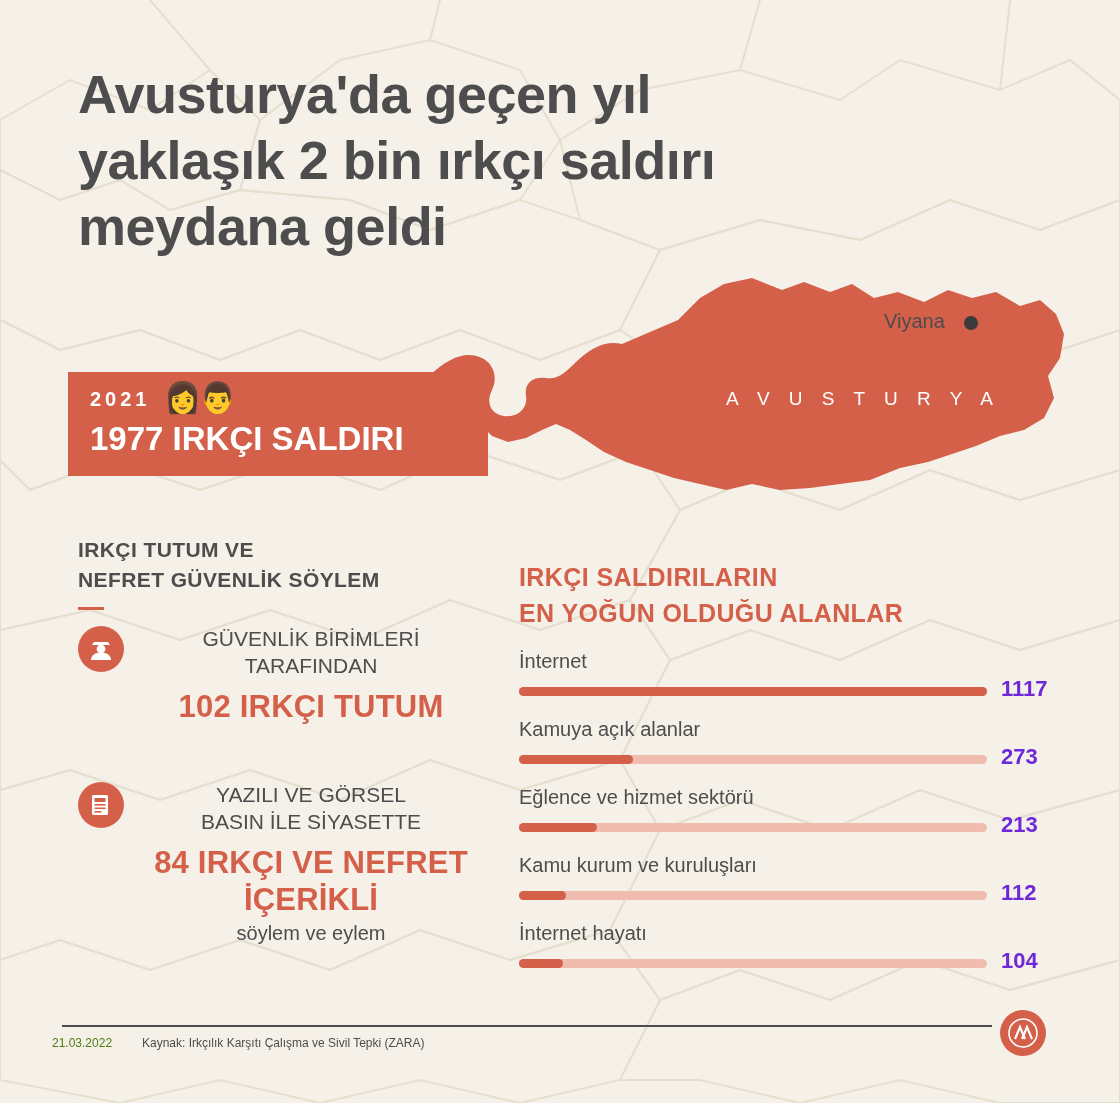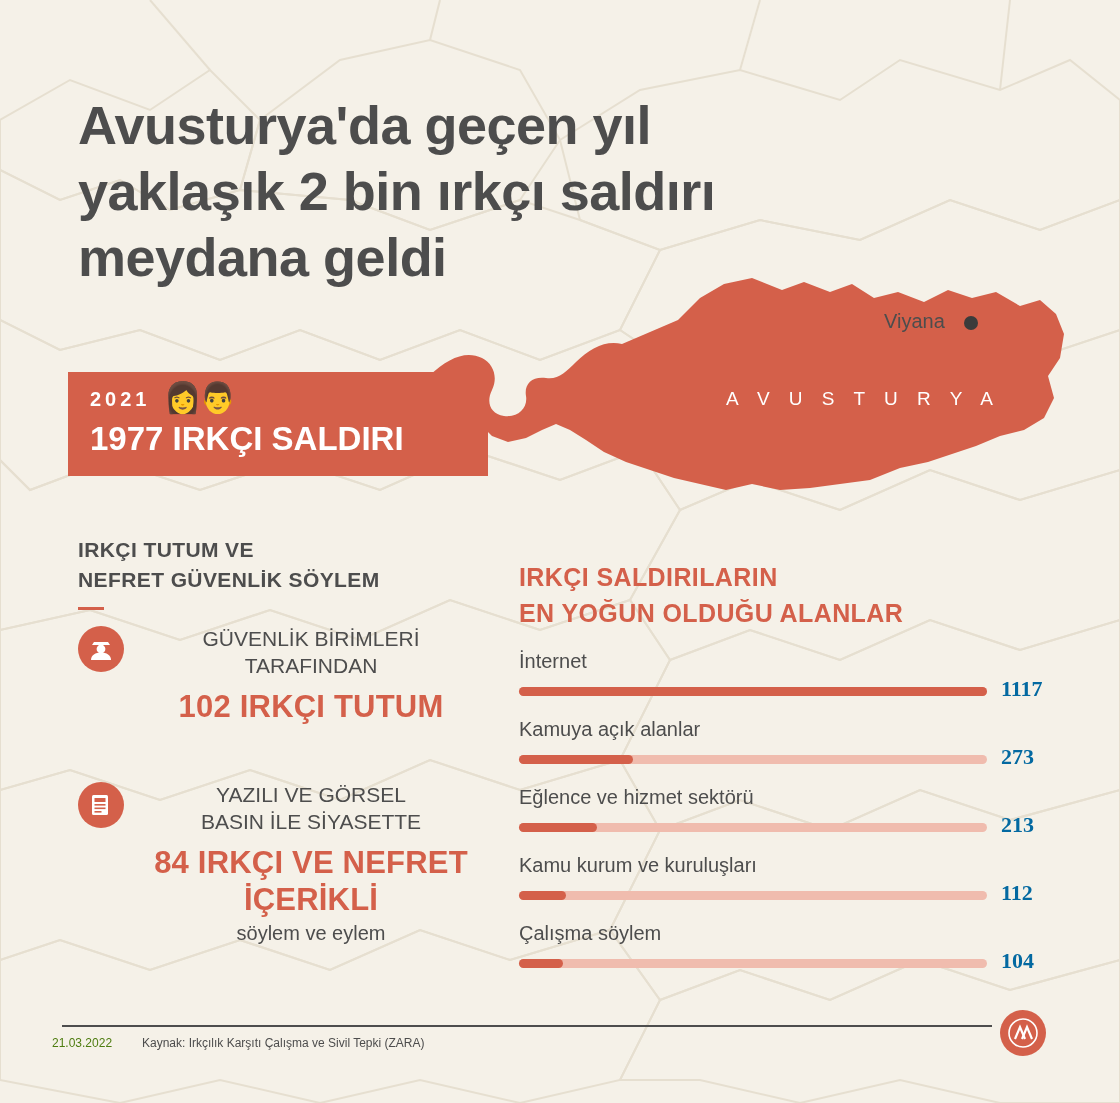--- a/index.html
+++ b/index.html
@@ -28,21 +28,20 @@
   .title {
     position: absolute;
     left: 78px;
     top: 62px;
     width: 760px;
     font-size: 54px;
     line-height: 1.22;
     font-weight: bold;
     color: #4d4d4d;
     letter-spacing: -0.5px;
-    margin-top: 31px;
   }
   .title span { display: block; }
 
   
   #austria-wrap {
     position: absolute;
     left: 400px;
     top: 240px;
     width: 700px;
     height: 290px;
@@ -198,22 +197,21 @@
     height: 9px;
     background: #d4604a;
     border-radius: 5px;
   }
   .bar-value {
     position: absolute;
     left: 482px;
     top: 26px;
     font-size: 22px;
     font-weight: bold;
-    color: #0369a1;
-    font-family: Liberation Serif, serif;
+    color: #6d28d9;
   }
 
   
   .footer-rule {
     position: absolute;
     left: 62px;
     top: 1025px;
     width: 930px;
     height: 2px;
     background: #4d4d4d;
@@ -376,21 +374,21 @@
         <div class="bar-value">213</div>
       </div>
       <div class="bar-row">
         <div class="bar-label">Kamu kurum ve kuruluşları</div>
         <div class="bar-track" style="background: rgb(240, 188, 174);">
           <div class="bar-fill" style="background: rgb(212, 96, 74); width: 10.0269%;"></div>
         </div>
         <div class="bar-value">112</div>
       </div>
       <div class="bar-row">
-        <div class="bar-label">Çalışma söylem</div>
+        <div class="bar-label">İnternet hayatı</div>
         <div class="bar-track" style="background: rgb(240, 188, 174);">
           <div class="bar-fill" style="background: rgb(212, 96, 74); width: 9.31065%;"></div>
         </div>
         <div class="bar-value">104</div>
       </div>
     </div>
 
   <div class="footer-rule"></div>
   <div class="footer-date">21.03.2022</div>
   <div class="footer-source">Kaynak: Irkçılık Karşıtı Çalışma ve Sivil Tepki (ZARA)</div>

